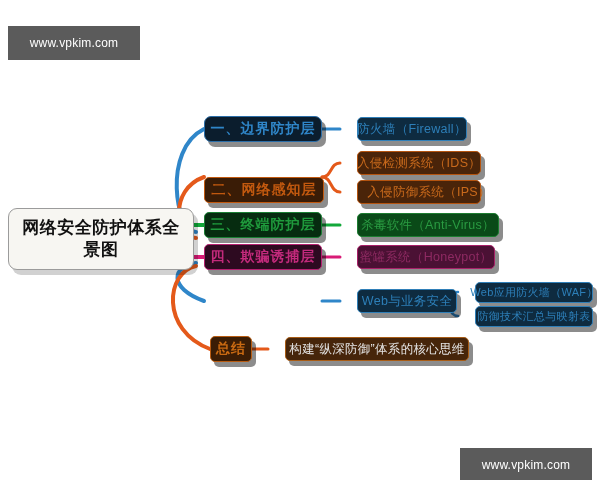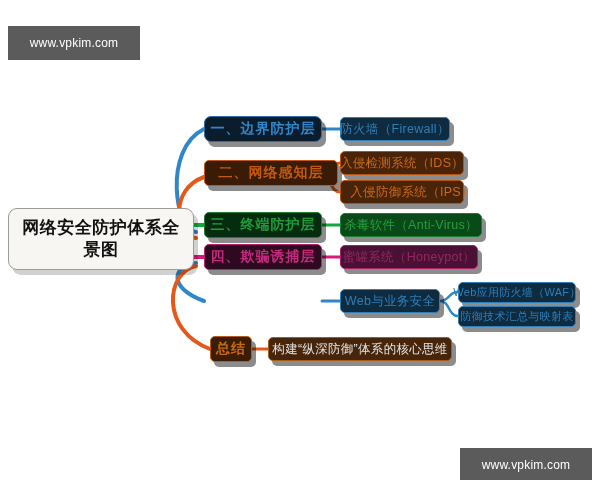--- a/index.html
+++ b/index.html
@@ -79,20 +79,21 @@
     font-weight: bold;
     letter-spacing: 1px;
   }
   
   .leaf {
     height: 24px;
     font-size: 12.5px;
     font-weight: normal;
     letter-spacing: 0.3px;
     padding: 0 7px;
+    margin-left: 17px;
   }
   .leaf-sm {
     height: 21px;
     font-size: 11px;
     padding: 0 6px;
   }
 
   .shadow { box-shadow: 4px 5px 0 rgba(0,0,0,0.45); }
 
   
@@ -143,21 +144,21 @@
     <path d="M252,349 L 268,349" fill="none" stroke="#e4591a" stroke-width="3" stroke-linecap="round"></path>
   </svg>
 
   <div class="watermark" id="wm-top">www.vpkim.com</div>
   <div class="watermark" id="wm-bottom">www.vpkim.com</div>
 
   <div class="node" id="node-root">网络安全防护体系全景图</div>
 
   <div class="node branch c-blue shadow" style="left:204px; top:116px; width:118px;">一、边界防护层</div>
 
-  <div class="node branch c-orange shadow" style="left:204px; top:160px; width:134px;text-align:right;">二、网络感知层</div>
+  <div class="node branch c-orange shadow" style="left:204px; top:177px; width:120px;text-align:right;">二、网络感知层</div>
 
   <div class="node branch c-green shadow" style="left:204px; top:212px; width:118px;">三、终端防护层</div>
 
   <div class="node branch c-pink shadow" style="left:204px; top:244px; width:118px;">四、欺骗诱捕层</div>
 
 
   <div class="node branch c-brown shadow" style="left:210px; top:336px; width:42px;">总结</div>
 
   <div class="node leaf c-blue2 shadow" style="left:340px; top:117px; width:110px;">防火墙（Firewall）</div>
 

